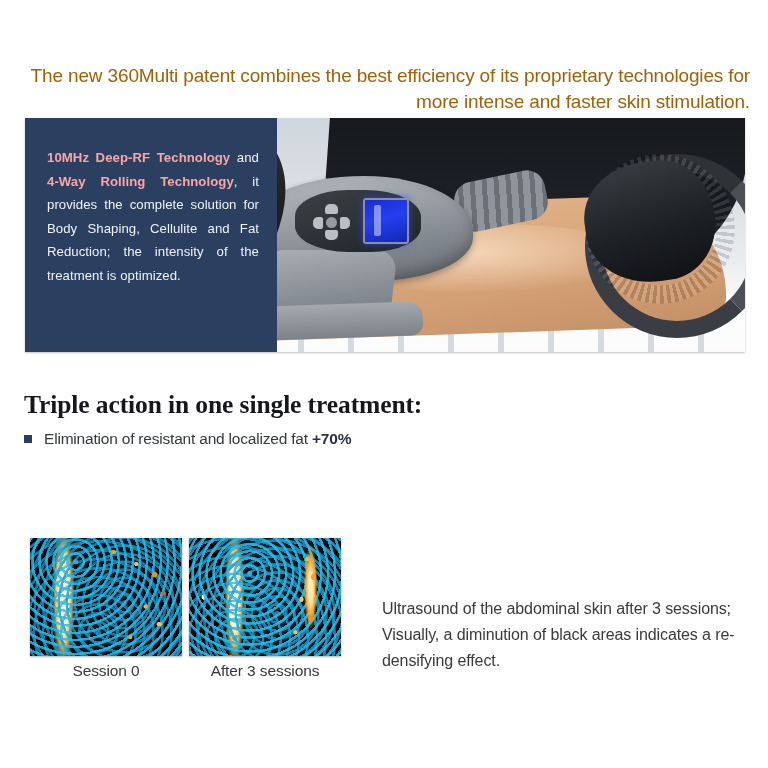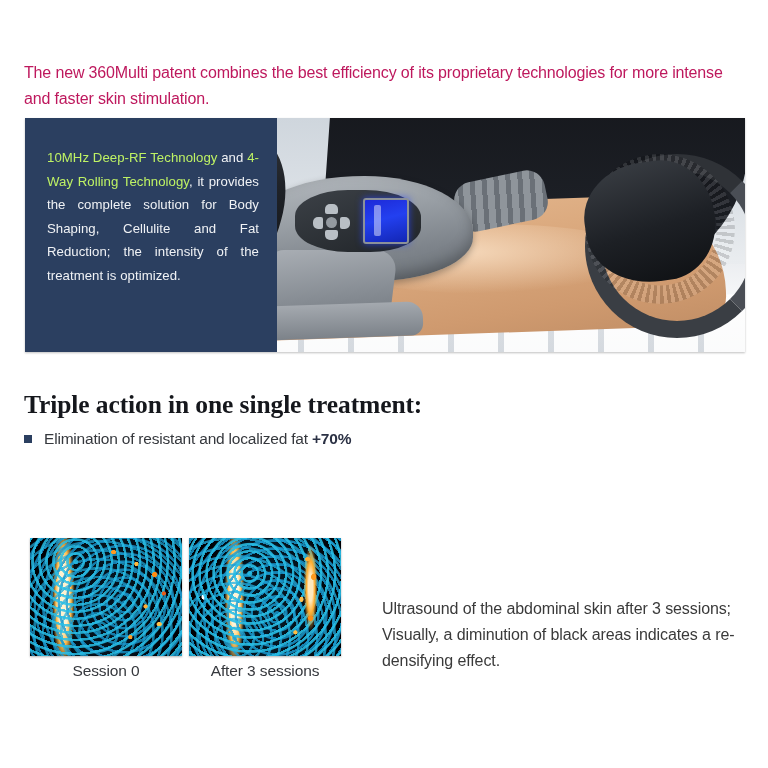--- a/index.html
+++ b/index.html
@@ -16,25 +16,25 @@
     color: #3c3c3c;
     -webkit-font-smoothing: antialiased;
   }
 
   
   .intro {
     position: absolute;
     left: 24px;
     top: 44px;
     width: 726px;
-    font-size: 16px;
+    font-size: 19px;
     line-height: 26px;
-    color: #be185d;
+    color: #a16207;
     letter-spacing: -0.15px;
-    text-align: left;
+    text-align: right;
   }
 
   
   .hero {
     position: absolute;
     left: 25px;
     top: 118px;
     width: 720px;
     height: 234px;
     overflow: hidden;
@@ -245,21 +245,21 @@
   .blue-panel-text {
     position: absolute;
     left: 22px; top: 28px;
     width: 212px;
     font-size: 13.2px;
     line-height: 23.5px;
     color: #f0f2f5;
     text-align: justify;
     letter-spacing: 0.05px;
   }
-  .blue-panel-text b { font-weight: normal; color:#bef264; }
+  .blue-panel-text b { font-weight: bold; color:#fca5a5; }
 
   
   .section-title {
     position: absolute;
     left: 24px; top: 369px;
     font-family: "Liberation Serif", serif;
     font-weight: bold;
     font-size: 25.5px;
     color: #15171c;
     letter-spacing: -0.1px;

